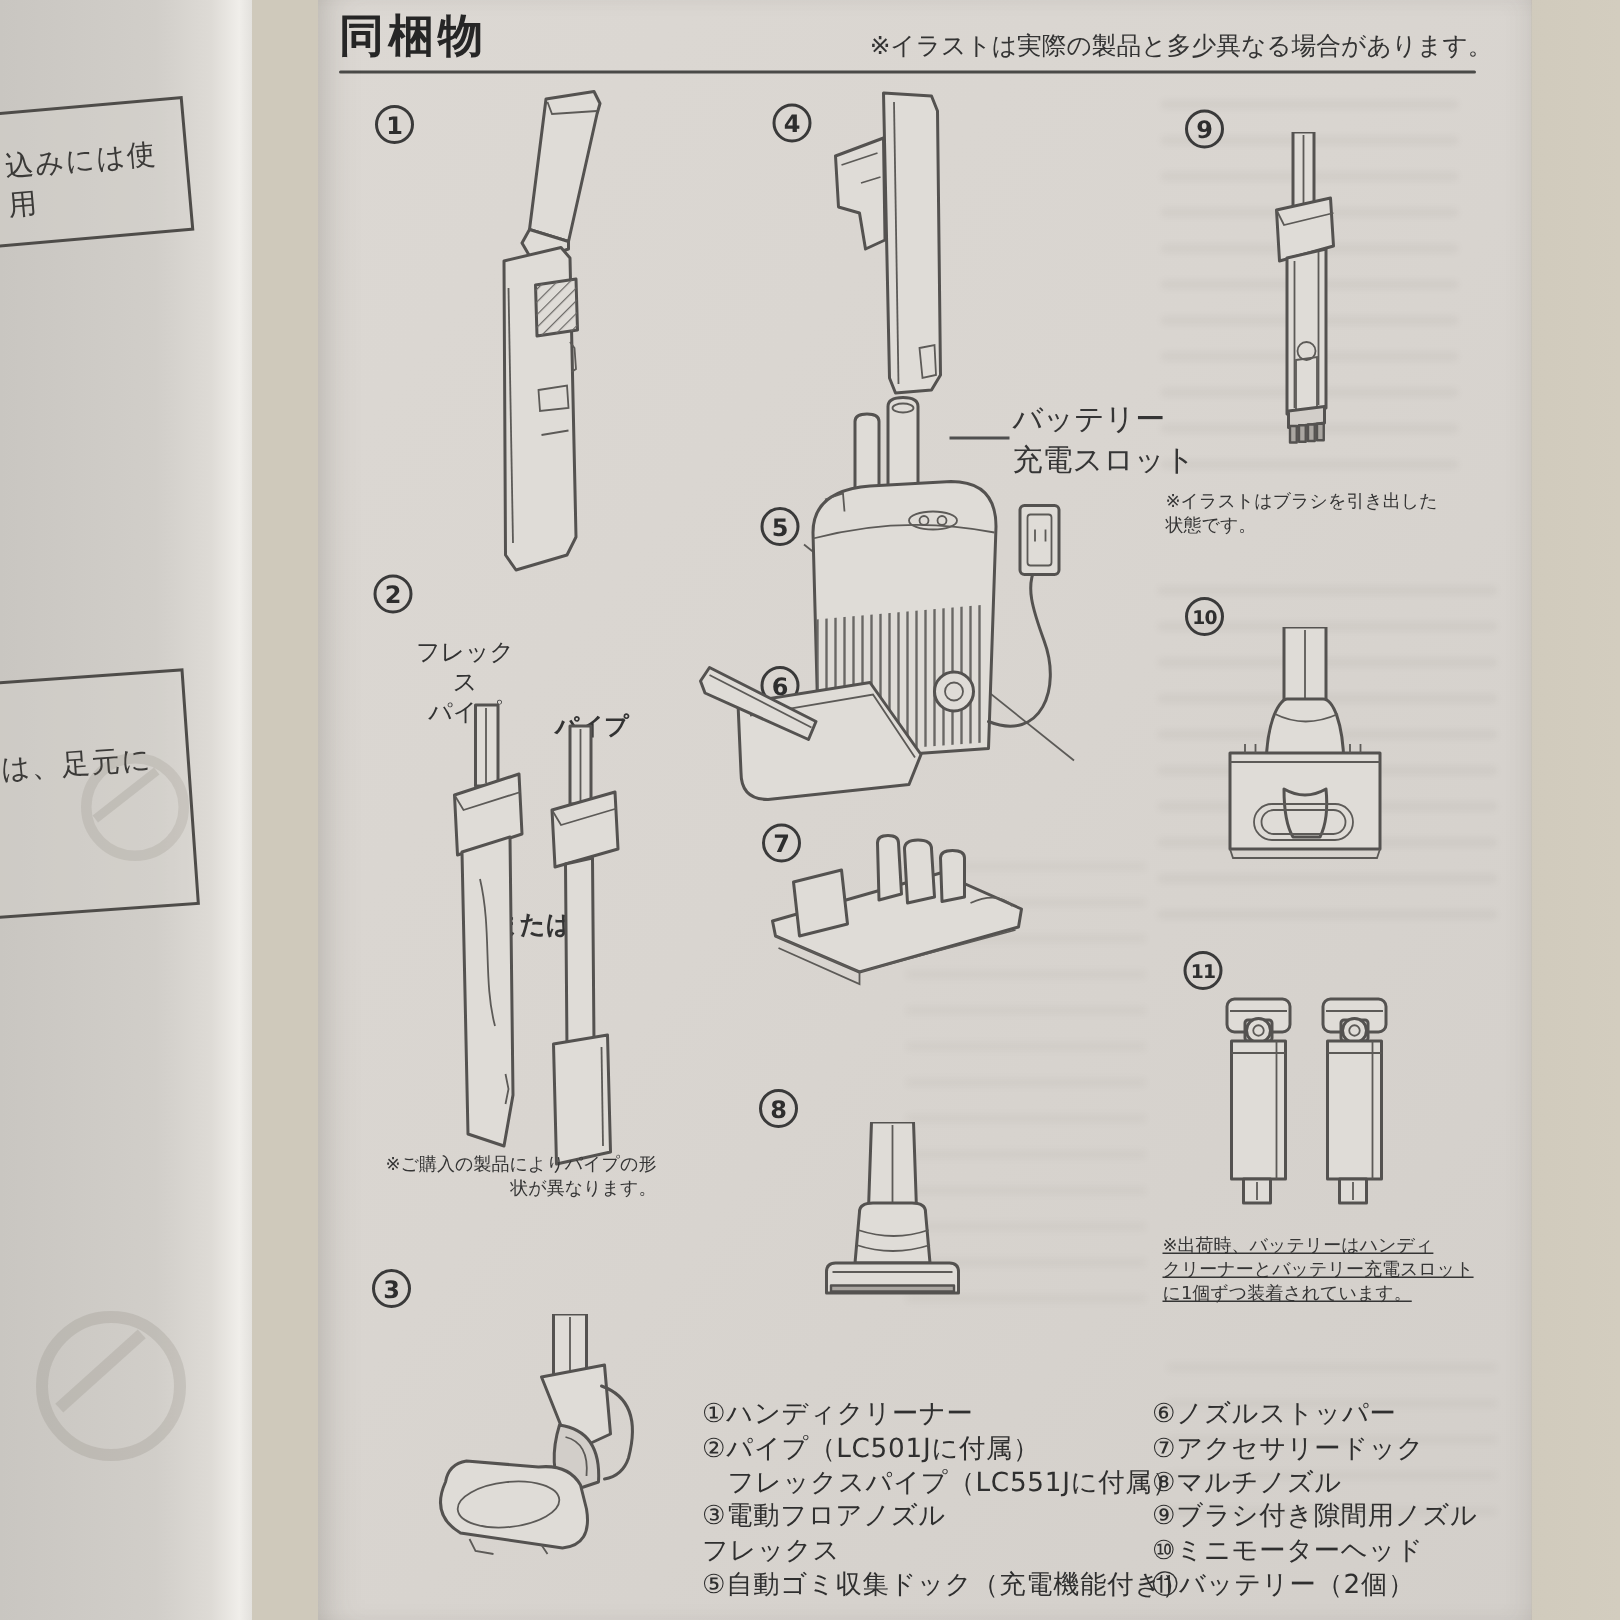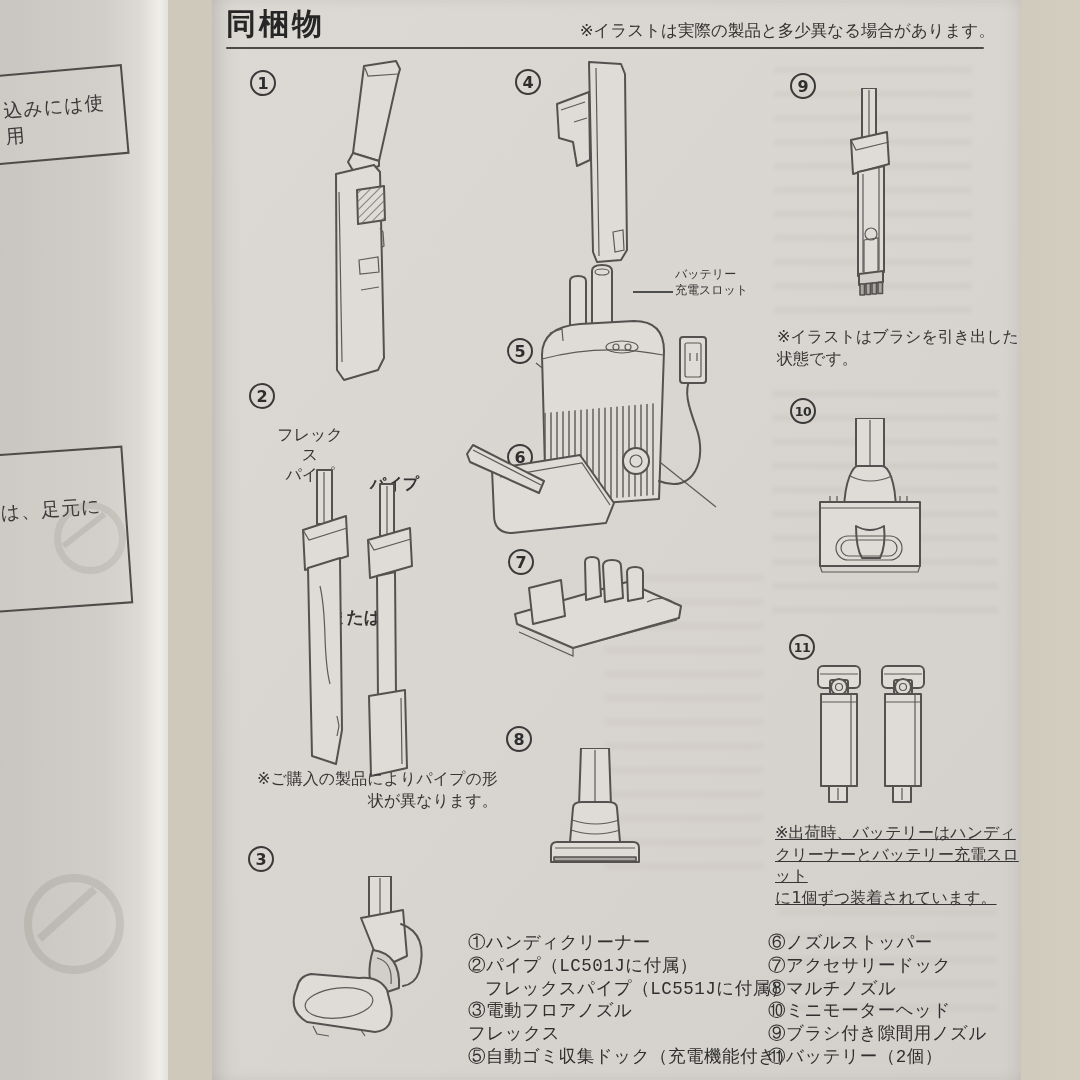--- a/index.html
+++ b/index.html
@@ -43,25 +43,25 @@
   
   .marker{position:absolute;width:26px;height:26px;border:2px solid #3a3a3a;border-radius:50%;
     display:flex;align-items:center;justify-content:center;font-size:16px;font-weight:600;
     color:#2e2e2e;box-sizing:border-box;background:rgba(218,214,209,.2);}
   .marker.small{font-size:12.5px;letter-spacing:-.5px;}
 
   
   .lbl{position:absolute;font-size:16px;color:#333;line-height:1.25;}
   .lbl.center{text-align:center;}
   .lbl.bold{font-weight:bold;font-size:17px;}
-  .note{position:absolute;font-size:16px;color:#353535;line-height:1.35;white-space:pre-line;}
+  .note{position:absolute;font-size:12px;color:#353535;line-height:1.35;white-space:pre-line;}
   .leader{position:absolute;background:#4f4f4f;}
 
   
-  .legend-col{position:absolute;font-size:17.5px;color:#2f2f2f;line-height:22.8px;letter-spacing:.5px;font-family:Liberation Mono, monospace;}
+  .legend-col{position:absolute;font-size:17.5px;color:#2f2f2f;line-height:22.8px;letter-spacing:.5px;}
   .legend-col div{white-space:nowrap;}
   .legend-col .indent{padding-left:17px;}
 
   
   .illus{position:absolute;}
   .illus svg{display:block;}
   .stroke{fill:none;stroke:#545250;stroke-width:2;stroke-linejoin:round;stroke-linecap:round;}
   .fillp{fill:#dfdcd7;stroke:#545250;stroke-width:2;stroke-linejoin:round;}
   .fills{fill:#d2cec9;stroke:#545250;stroke-width:2;stroke-linejoin:round;}
   .filld{fill:#aaa6a1;stroke:#545250;stroke-width:1.6;stroke-linejoin:round;}
@@ -235,21 +235,21 @@
         <path class="fillp" d="M8,206 L96,192 L130,240 L122,260 L28,270 Q10,270 10,252 Z"></path>
         <path class="thin" d="M16,214 L98,200 L126,242"></path>
 
         <path class="stroke" d="M175,218 C210,232 224,196 212,164 C204,142 200,128 206,116"></path>
         <rect class="fillp" x="196" y="74" width="26" height="46" rx="3"></rect>
         <rect class="thin" x="201" y="80" width="16" height="34" rx="2"></rect>
         <line class="thin" x1="206" y1="90" x2="206" y2="98"></line>
           <line class="thin" x1="213" y1="90" x2="213" y2="98"></line>
       </svg>
     </div>
-    <div class="note" style="left:463px;top:266px;font-size:12px;">バッテリー
+    <div class="note" style="left:463px;top:266px;font-size:20px;">バッテリー
 充電スロット</div>
     <div class="leader" style="left:421px;top:291px;width:40px;height:2px;"></div>
 
     <div class="illus" style="left:252px;top:443px;">
       <svg width="84" height="58" viewBox="0 0 84 58">
         <path class="fillp" d="M3,11 L9,2 L80,38 L75,50 L6,19 Z"></path>
         <path class="thin" d="M9,7 L77,42"></path>
       </svg>
     </div>
 
@@ -347,20 +347,20 @@
       <div>②パイプ（LC501Jに付属）</div>
       <div class="indent">フレックスパイプ（LC551Jに付属）</div>
       <div>③電動フロアノズル</div>
       <div>フレックス</div>
       <div>⑤自動ゴミ収集ドック（充電機能付き）</div>
     </div>
     <div class="legend-col" style="left:556px;top:932px;">
       <div>⑥ノズルストッパー</div>
       <div>⑦アクセサリードック</div>
       <div>⑧マルチノズル</div>
+      <div>⑨ブラシ付き隙間用ノズル</div>
       <div>⑩ミニモーターヘッド</div>
-      <div>⑨ブラシ付き隙間用ノズル</div>
       <div>⑪バッテリー（2個）</div>
     </div>
 
     <div class="page-shade"></div>
   </div>
 </div>
 
 </body></html>

